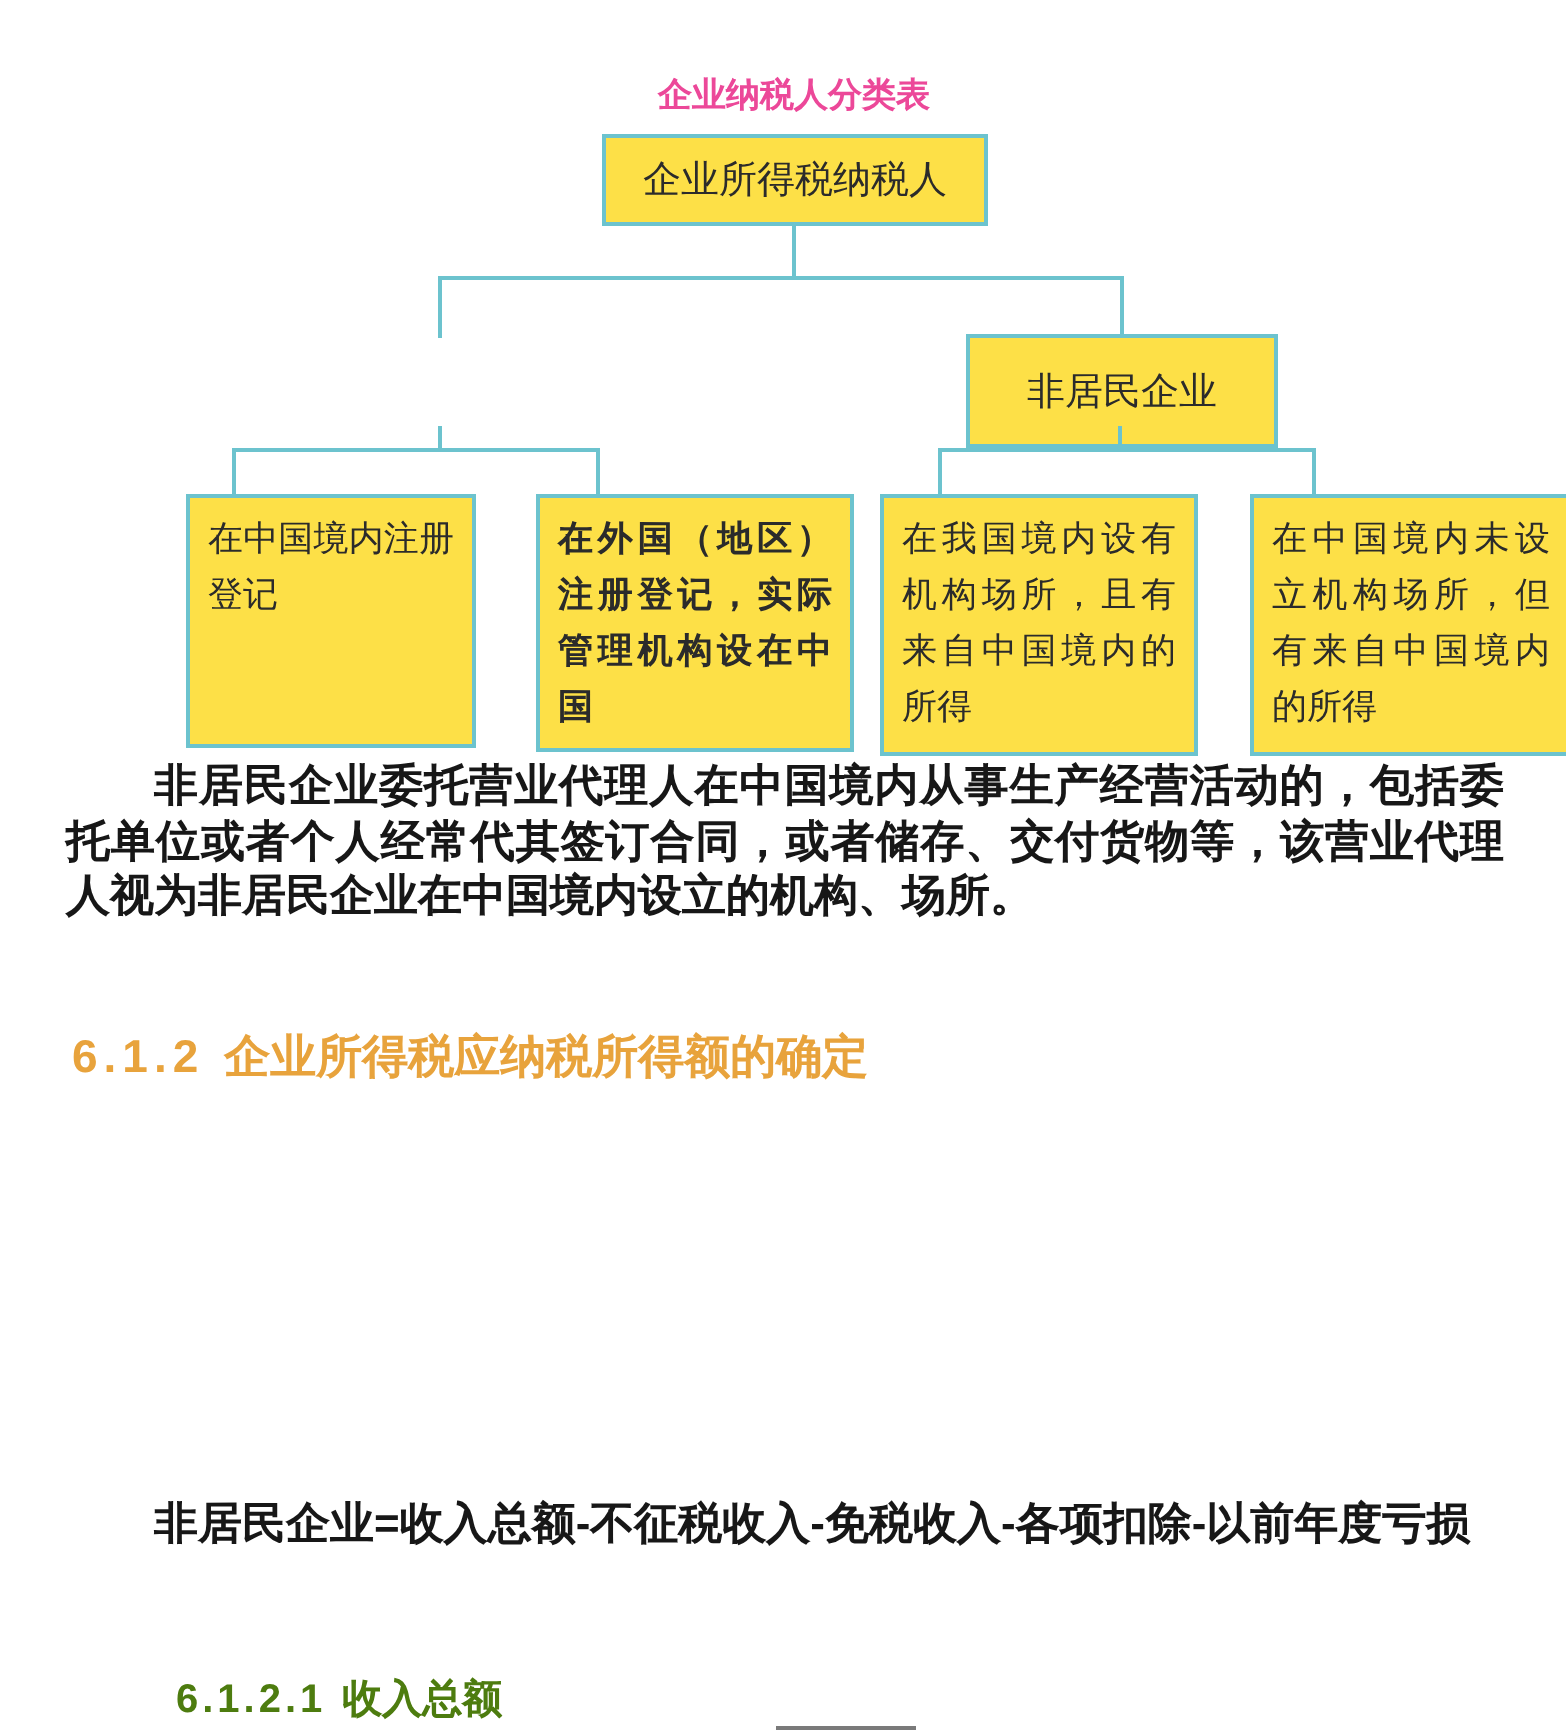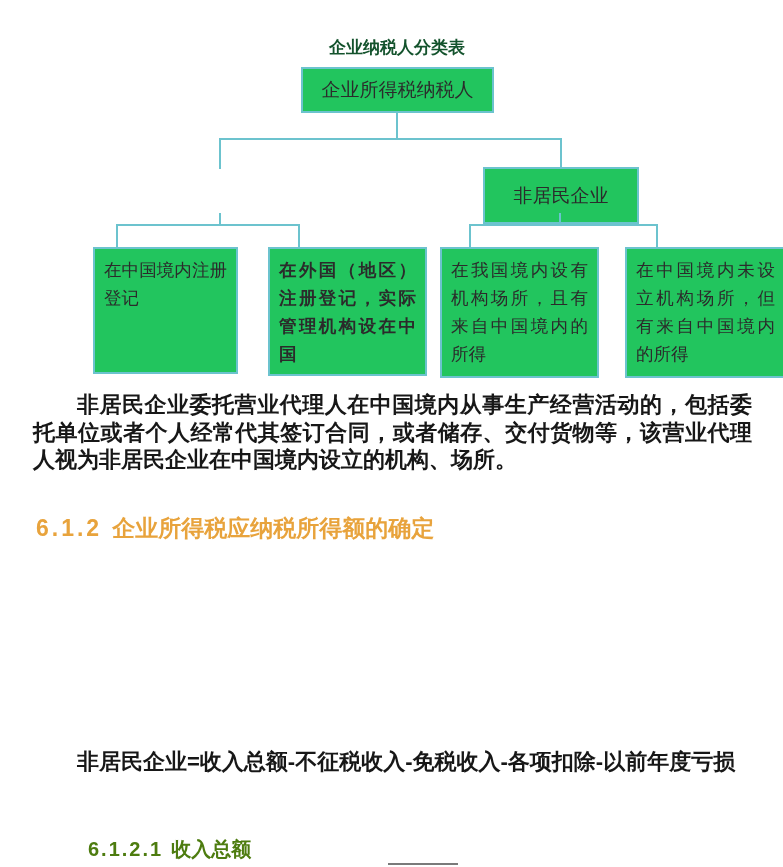--- a/index.html
+++ b/index.html
@@ -5,24 +5,24 @@
   html,body { margin:0; padding:0; background:#ffffff; }
   .page {
     position:relative; width:783px; height:867px; background:#fff;
     font-family:"Liberation Sans", sans-serif; color:#1b1b1b; overflow:hidden;
   }
 
   
   .diagram { position:absolute; left:0; top:0; width:783px; height:395px; }
   .diagram-title {
     position:absolute; top:36px; left:397px; transform:translateX(-50%);
-    font-size:17px; font-weight:bold; color:#14532d; white-space:nowrap;
+    font-size:17px; font-weight:bold; color:#ec4899; white-space:nowrap;
   }
   .node {
-    position:absolute; box-sizing:border-box; background:#22c55e;
+    position:absolute; box-sizing:border-box; background:#fde047;
     border:2px solid var(--line-color,#6cc3ce);
     font-family:"DejaVu Serif","Liberation Serif",serif; color:#2b2b2b;
   }
   .node.center { display:flex; align-items:center; justify-content:center; font-size:19px; }
   .node.leaf { font-size:17.5px; line-height:28px; padding:7px 9px; text-align:justify;margin-left:48px; }
 
   .root        { left:301px; top:67px;  width:193px; height:46px; }
   .resident    { left:144px; top:167px; width:152px; height:47px; font-size:18px; }
   .nonresident { left:483px; top:167px; width:156px; height:57px; font-size:18px; }
   .b1 { left:45px;  top:247px; width:145px; height:127px; }
@@ -43,21 +43,21 @@
   .l-h2r         { left:469px; top:224px; width:189px; height:2px; }
   .l-b3-v        { left:469px; top:224px; width:2px;  height:24px; }
   .l-b4-v        { left:656px; top:224px; width:2px;  height:24px; }
 
   
   .body {
     position:absolute; left:33px; width:719px; margin:0;
     font-size:22px; line-height:27.5px; font-weight:600; color:#171717;
     text-align:justify; text-indent:2em;
   }
-  .p1      { top:391px; }
+  .p1      { top:379px; }
   .p2      { top:570px; }
   .formula { top:748px; }
 
   .section {
     position:absolute; left:36px; top:513px; margin:0; white-space:nowrap;
     font-size:23px; font-weight:bold; color:var(--heading-color,#e8a33c);
   }
   .hnum { letter-spacing:3px; margin-right:10px; }
 
   .subsection {

